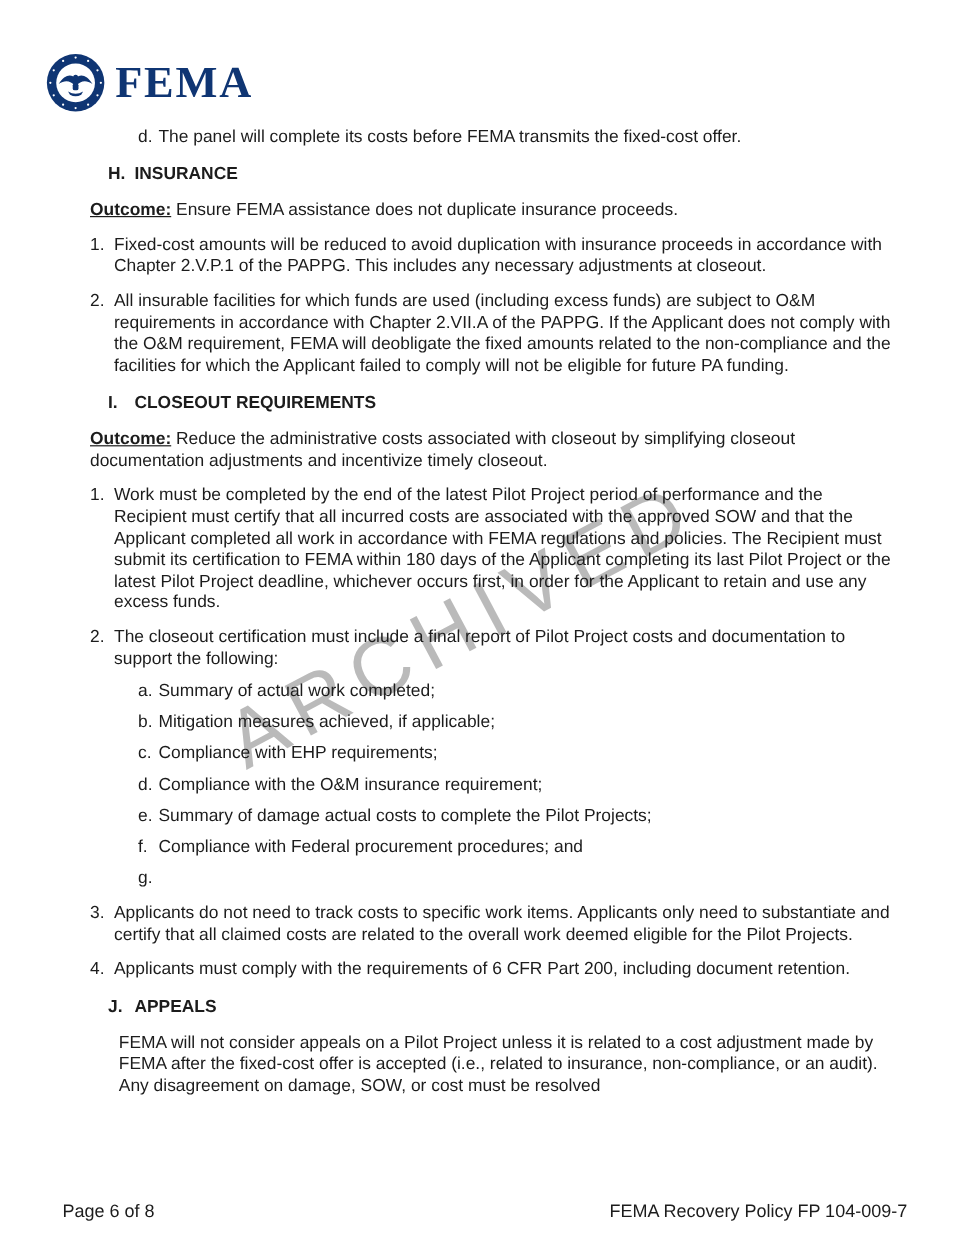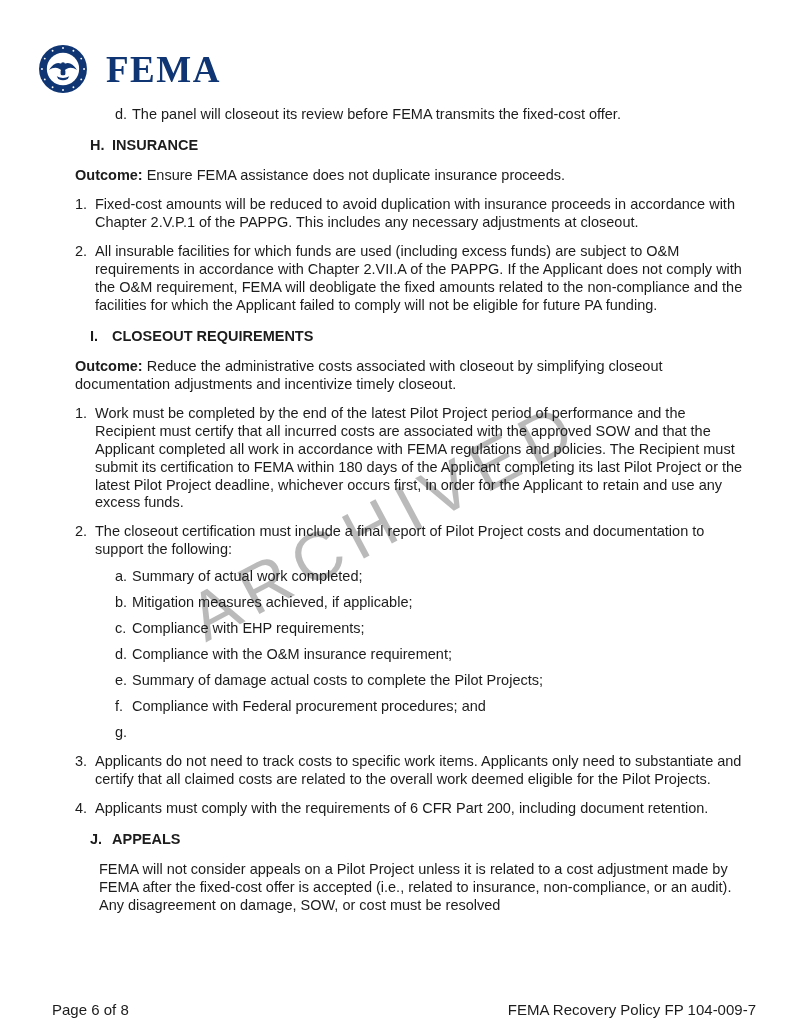--- a/index.html
+++ b/index.html
@@ -12,21 +12,21 @@
     font-size:14.5px;
     line-height:1.24;
     color:#1c1c1c;
     overflow:hidden;
     margin:0 auto;
   }
 
   
   .logo-row {
     position:absolute; top:44px; left:38px;
-    display:flex; align-items:center; gap:18px;
+    display:flex; align-items:center; gap:8px;
     z-index:2;
   }
   .seal { width:50px; height:50px; display:block; }
   .wordmark {
     font-family:"Liberation Serif", serif;
     font-weight:bold;
     font-size:37px;
     letter-spacing:1.5px;
     color:#0f3573;
     line-height:1;
@@ -60,21 +60,21 @@
   .lead-item .mk { flex:0 0 17px; }
 
   .section-heading {
     display:flex;
     font-weight:bold;
     margin:13px 0 12px 15px;
   }
   .section-heading .mk { flex:0 0 22px; }
 
   .para { margin-bottom:11px; }
-  .b { font-weight:bold; }
+  .b { font-weight:bold;text-decoration:underline; }
 
   .num-item { display:flex; margin-bottom:11px; }
   .num-item .mk { flex:0 0 20px; }
   .num-item.tight { margin-bottom:9px; }
 
   .sub-list { margin:0 0 11px 40px; }
   .sub-item { display:flex; margin-bottom:8px; }
   .sub-item .mk { flex:0 0 17px; }
 
   .indent-para { margin-left:24px; margin-bottom:11px; }
@@ -119,21 +119,21 @@
       <rect x="21.7" y="24.5" width="4.6" height="5.5" rx="1.5" fill="#0f3573"></rect>
       <path d="M18 31 Q24 34.5 30 31 L28.5 33.5 Q24 36 19.5 33.5 Z" fill="#0f3573"></path>
     </svg>
     <div class="wordmark">FEMA</div>
   </div>
 
   <div class="content">
 
     <div class="lead-item">
       <span class="mk">d.</span>
-      <span>The panel will closeout its review before FEMA transmits the fixed-cost offer.</span>
+      <span>The panel will complete its costs before FEMA transmits the fixed-cost offer.</span>
     </div>
 
     <div class="section-heading">
       <span class="mk">H.</span>
       <span>INSURANCE</span>
     </div>
 
     <p class="para">
       <span class="b">Outcome:</span>
       <span>Ensure FEMA assistance does not duplicate insurance proceeds.</span>

